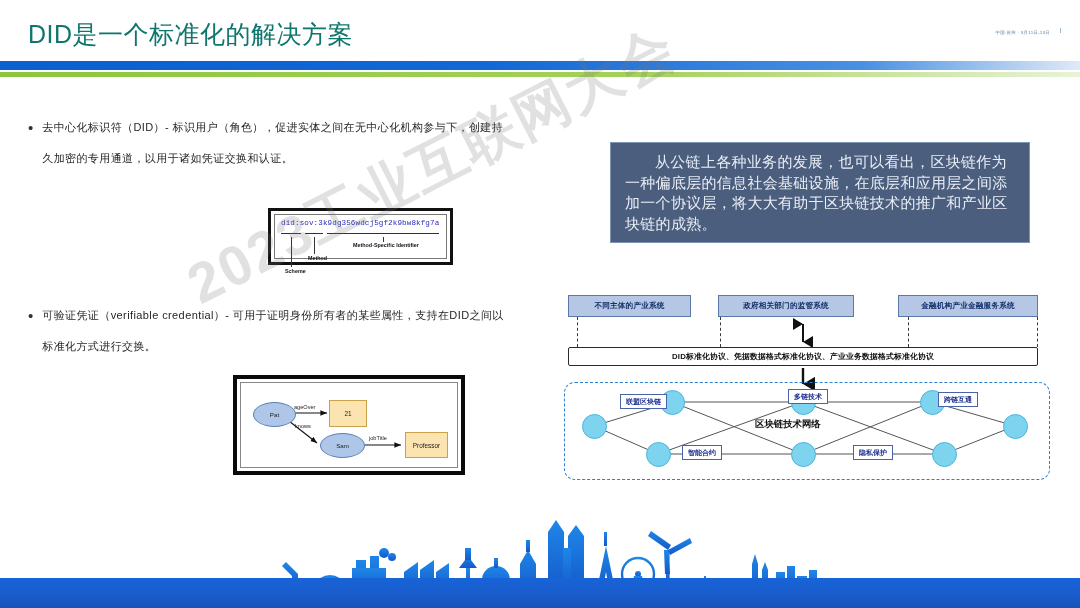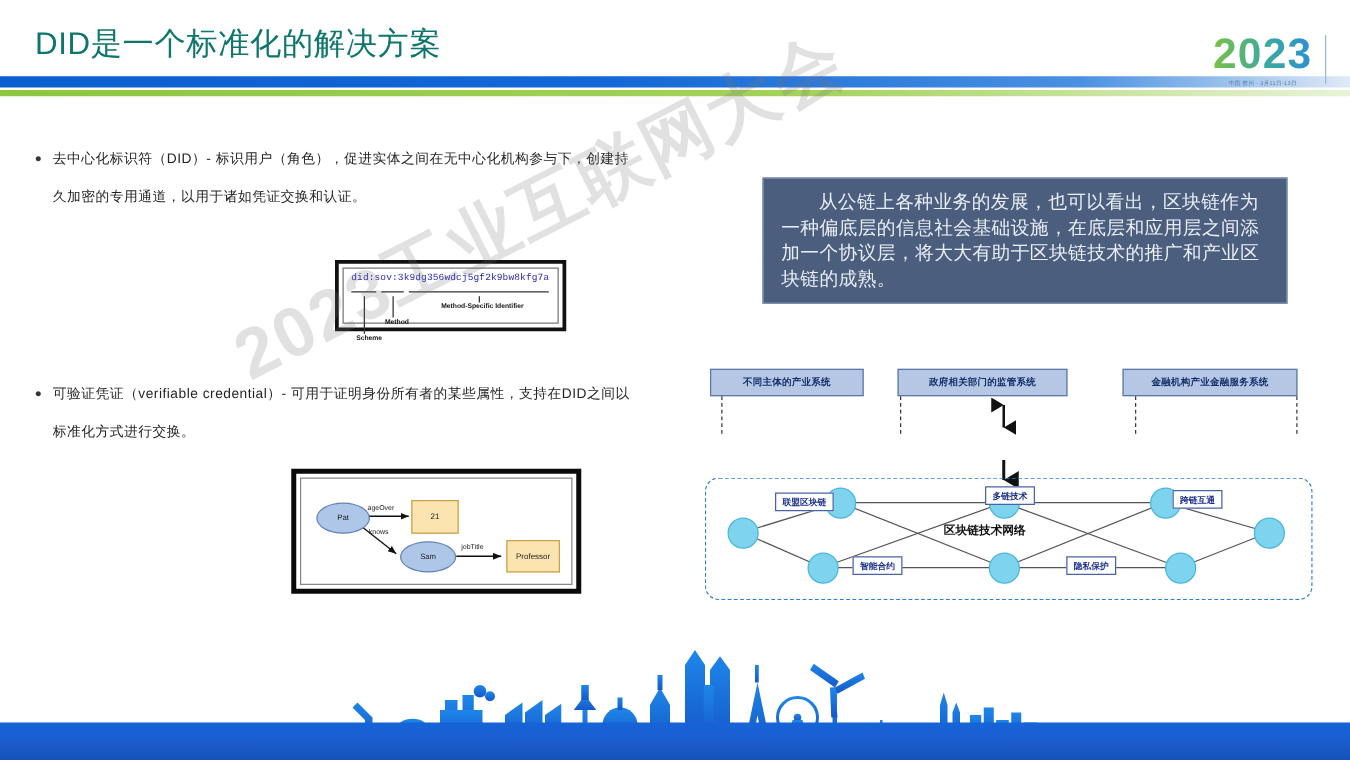--- a/index.html
+++ b/index.html
@@ -141,21 +141,20 @@
 </style>
 </head>
 <body>
 
 <div id="slide-title">DID是一个标准化的解决方案</div>
 <div id="header-rule-blue"></div>
 <div id="header-rule-green"></div>
 
 <div id="conf-logo">
   <div id="logo-year-block">
-    <div id="logo-year">2023</div>
     <div id="logo-date">中国·苏州 · 3月11日-13日</div>
   </div>
   <div id="logo-divider"></div>
 </div>
 
 <div class="bullet" id="bullet-1">
   <span class="bullet-dot">•</span>
   <span class="bullet-text">去中心化标识符（DID）- 标识用户（角色），促进实体之间在无中心化机构参与下，创建持久加密的专用通道，以用于诸如凭证交换和认证。</span>
 </div>
 
@@ -237,20 +236,21 @@
       <line x1="243" y1="164" x2="384" y2="164"></line>
       <line x1="112" y1="112" x2="243" y2="164"></line>
       <line x1="98" y1="164" x2="243" y2="112"></line>
       <line x1="243" y1="112" x2="384" y2="164"></line>
       <line x1="243" y1="164" x2="372" y2="112"></line>
       <line x1="372" y1="112" x2="455" y2="136"></line>
       <line x1="384" y1="164" x2="455" y2="136"></line>
     </g>
   </svg>
 
+  <div id="arch-proto-bar">DID标准化协议、凭据数据格式标准化协议、产业业务数据格式标准化协议</div>
 
   <div id="arch-dashed-region"></div>
 
   <div class="net-node" style="left:22px;  top:124px;"></div>
   <div class="net-node" style="left:100px; top:100px;"></div>
   <div class="net-node" style="left:86px;  top:152px;"></div>
   <div class="net-node" style="left:231px; top:100px;"></div>
   <div class="net-node" style="left:231px; top:152px;"></div>
   <div class="net-node" style="left:360px; top:100px;"></div>
   <div class="net-node" style="left:372px; top:152px;"></div>

